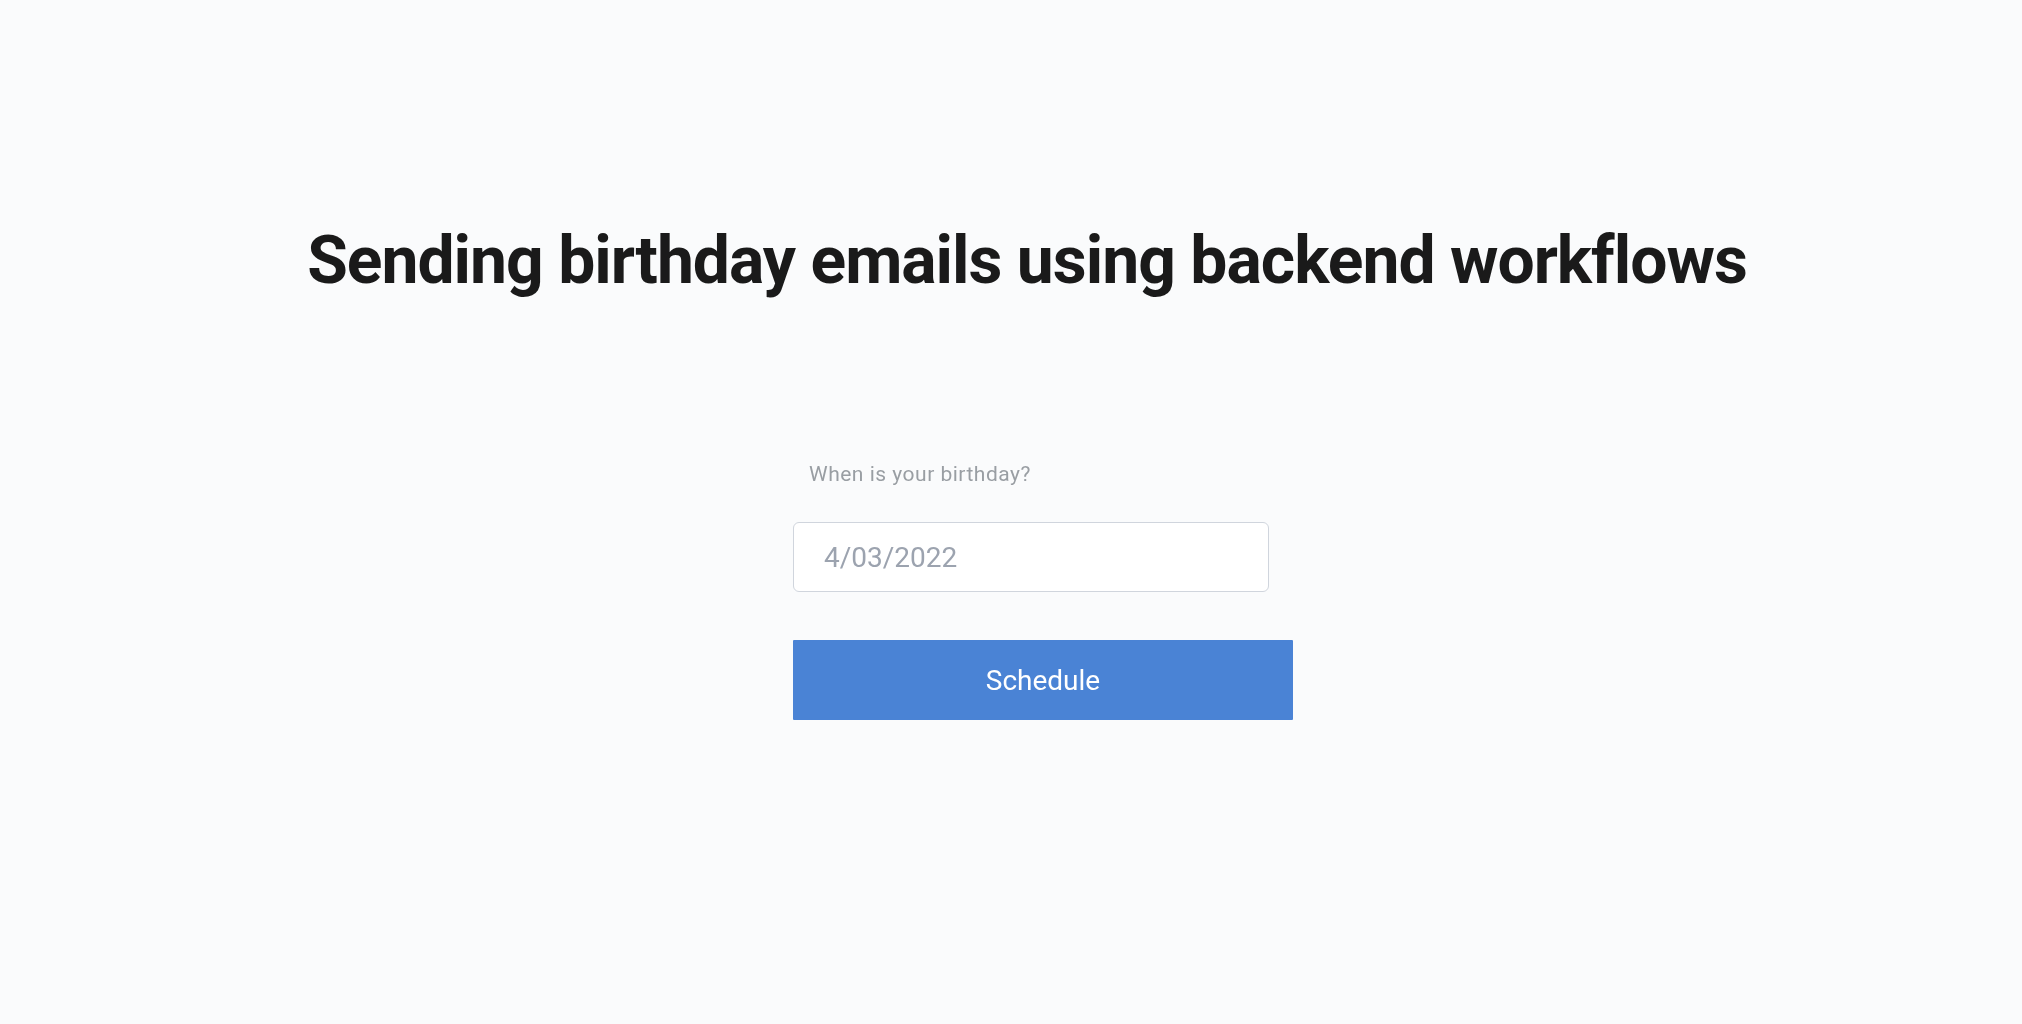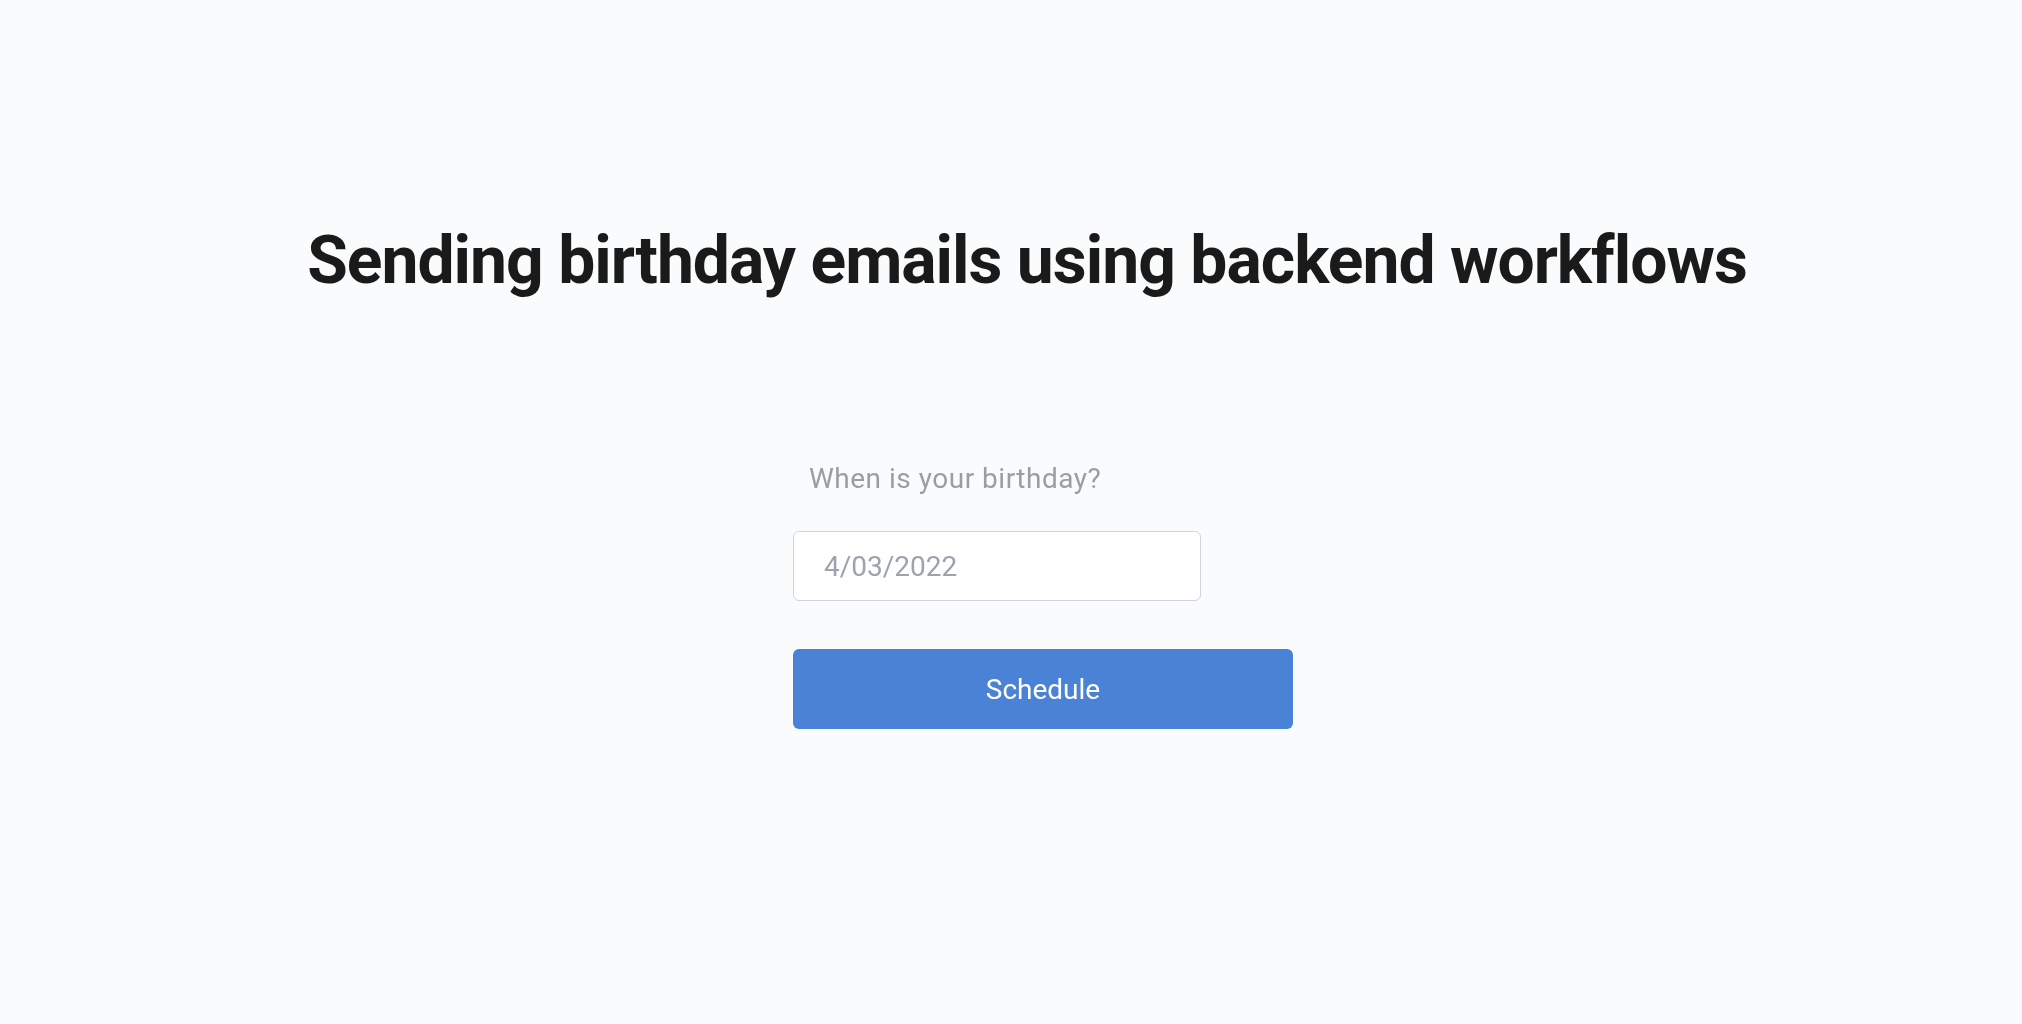--- a/index.html
+++ b/index.html
@@ -34,28 +34,28 @@
     
     .form-section {
       margin-top: 115px;
       display: flex;
       flex-direction: column;
       align-items: flex-start;
       width: 500px;
     }
     
     .form-label {
-      font-size: 28px;
+      font-size: 21px;
       color: #999ea3;
       margin-bottom: 20px;
       letter-spacing: 0.5px;
     }
     
     .date-input {
-      width: 408px;
+      width: 476px;
       height: 70px;
       border: 1px solid #d0d5dd;
       border-radius: 6px;
       background-color: #ffffff;
       font-size: 28px;
       color: #9ca3af;
       padding: 0 30px;
       outline: none;
       font-family: inherit;
     }
@@ -63,21 +63,21 @@
     .date-input::placeholder {
       color: #9ca3af;
     }
     
     .schedule-button {
       width: 500px;
       height: 80px;
       background-color: #4a83d5;
       color: #ffffff;
       border: none;
-      border-radius: 6px;
+      border-radius: 1px;
       font-size: 28px;
       font-weight: 400;
       cursor: pointer;
       margin-top: 48px;
       font-family: inherit;
     }
   </style>
 </head>
 <body>
 

